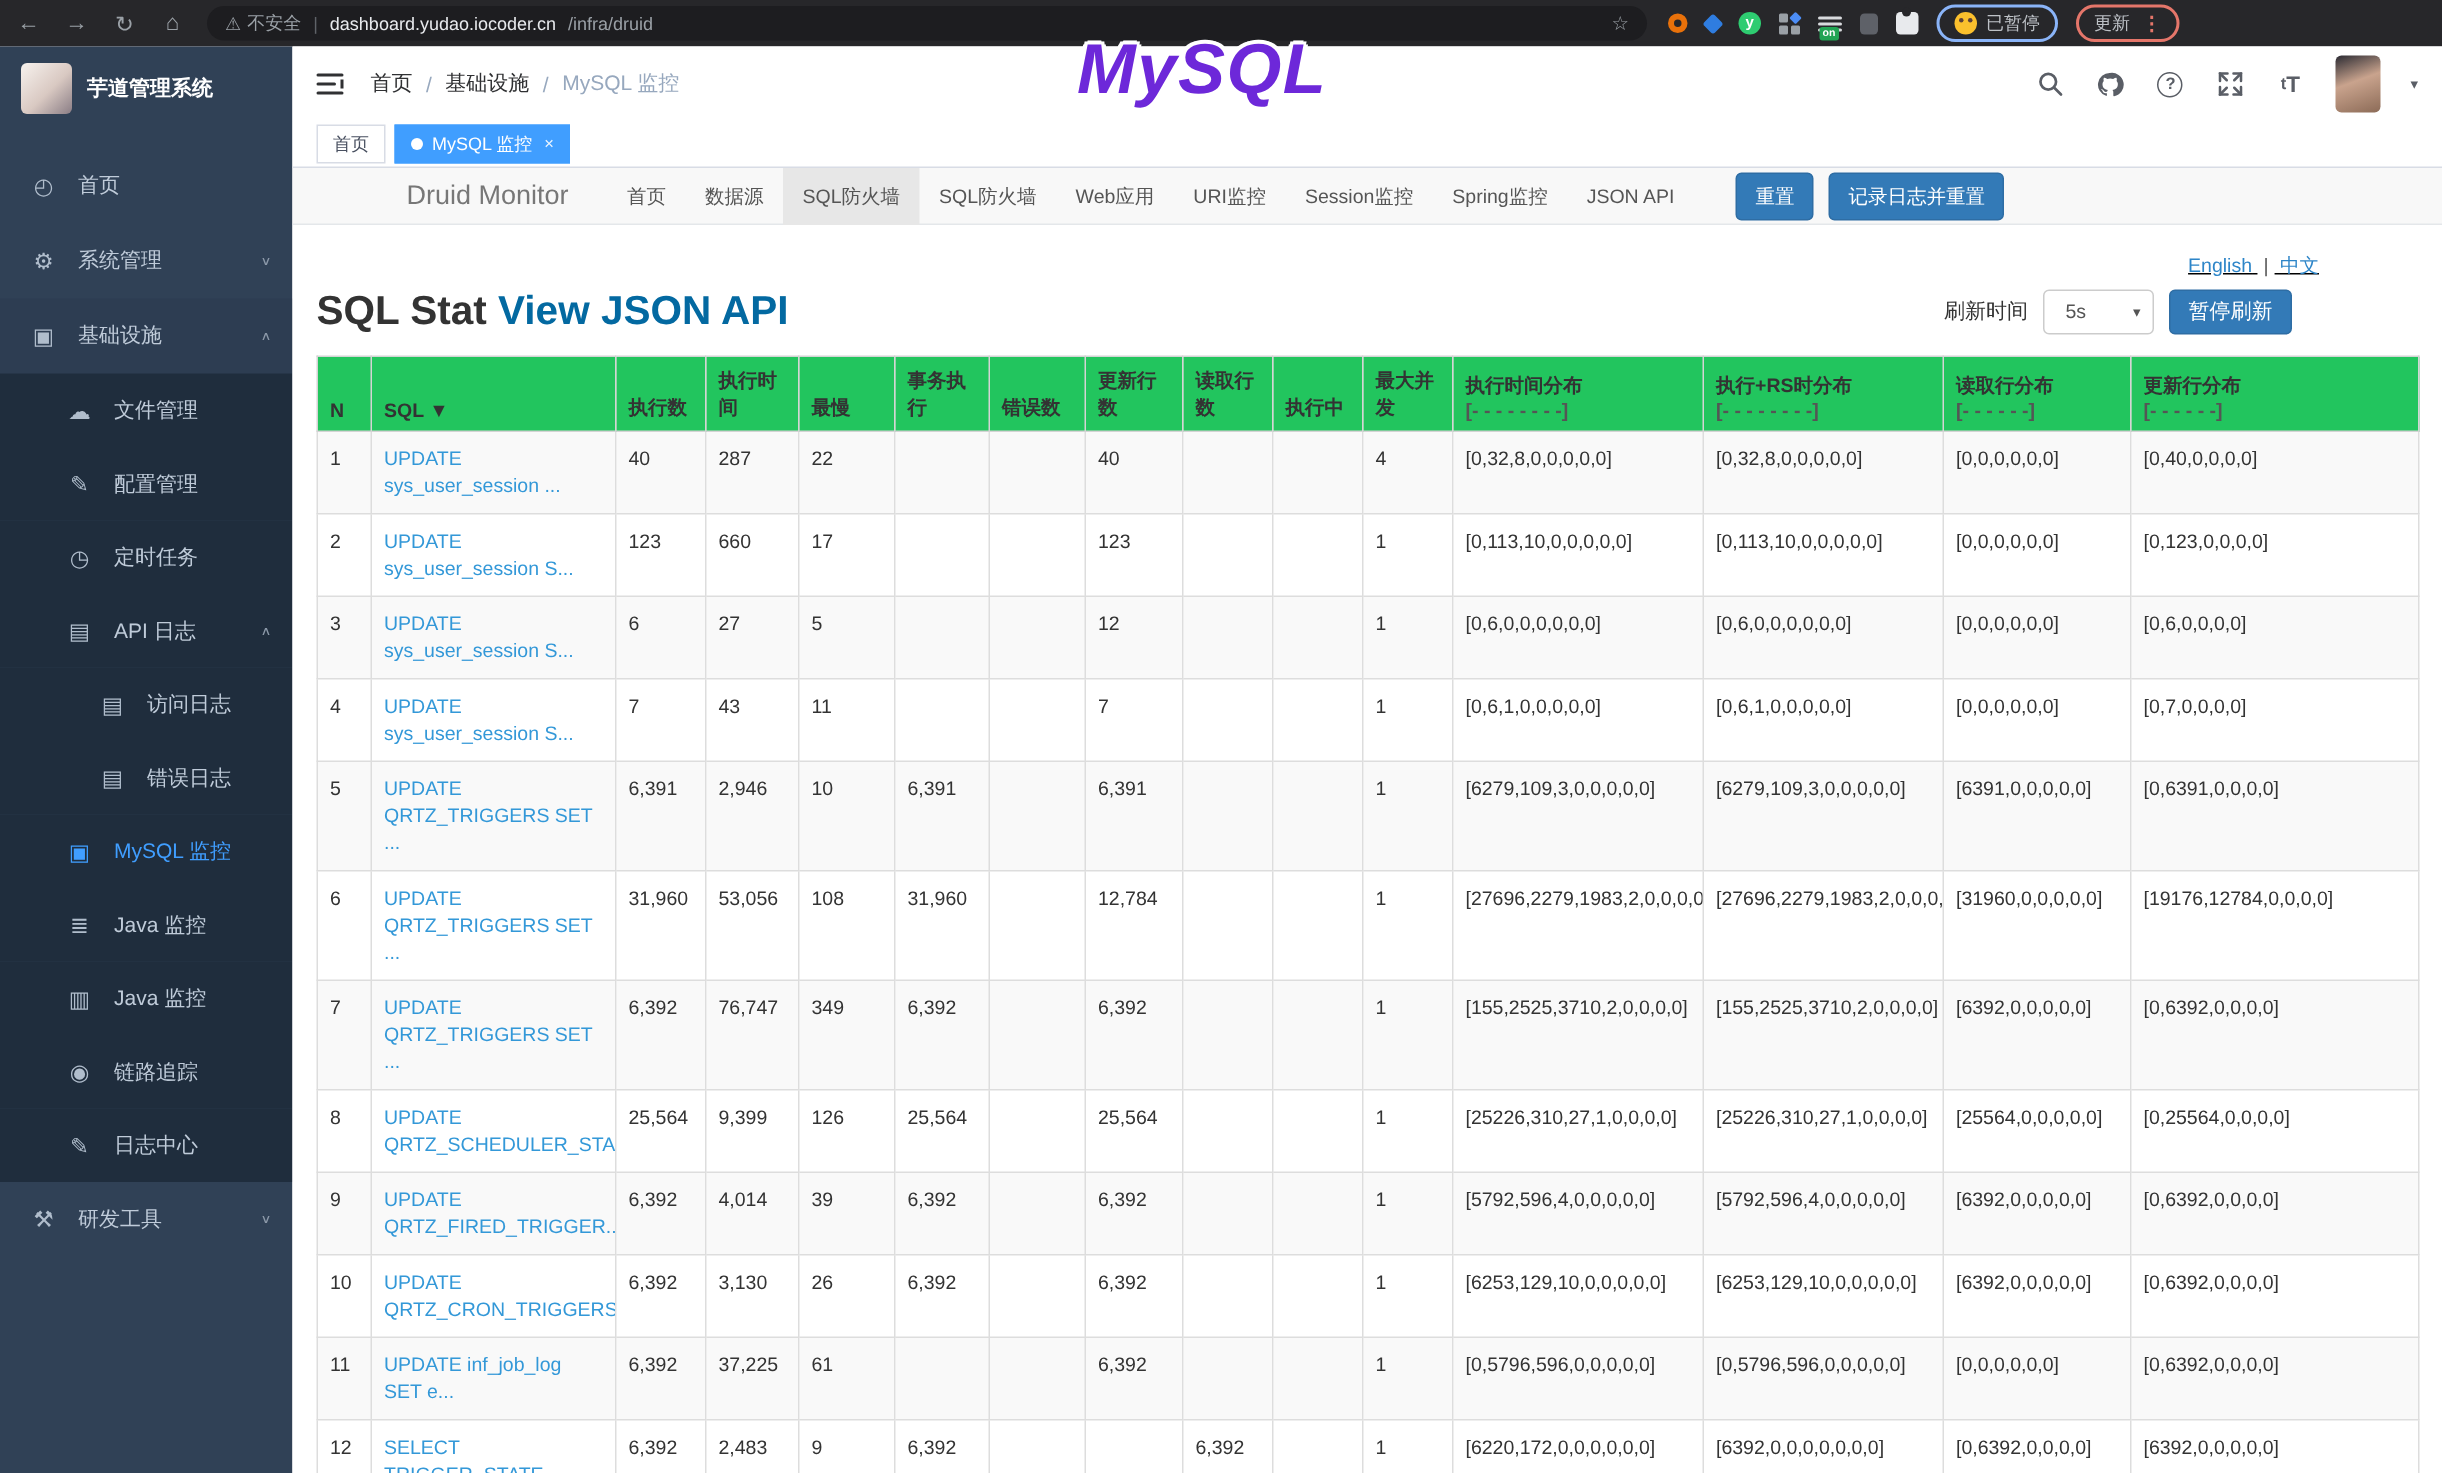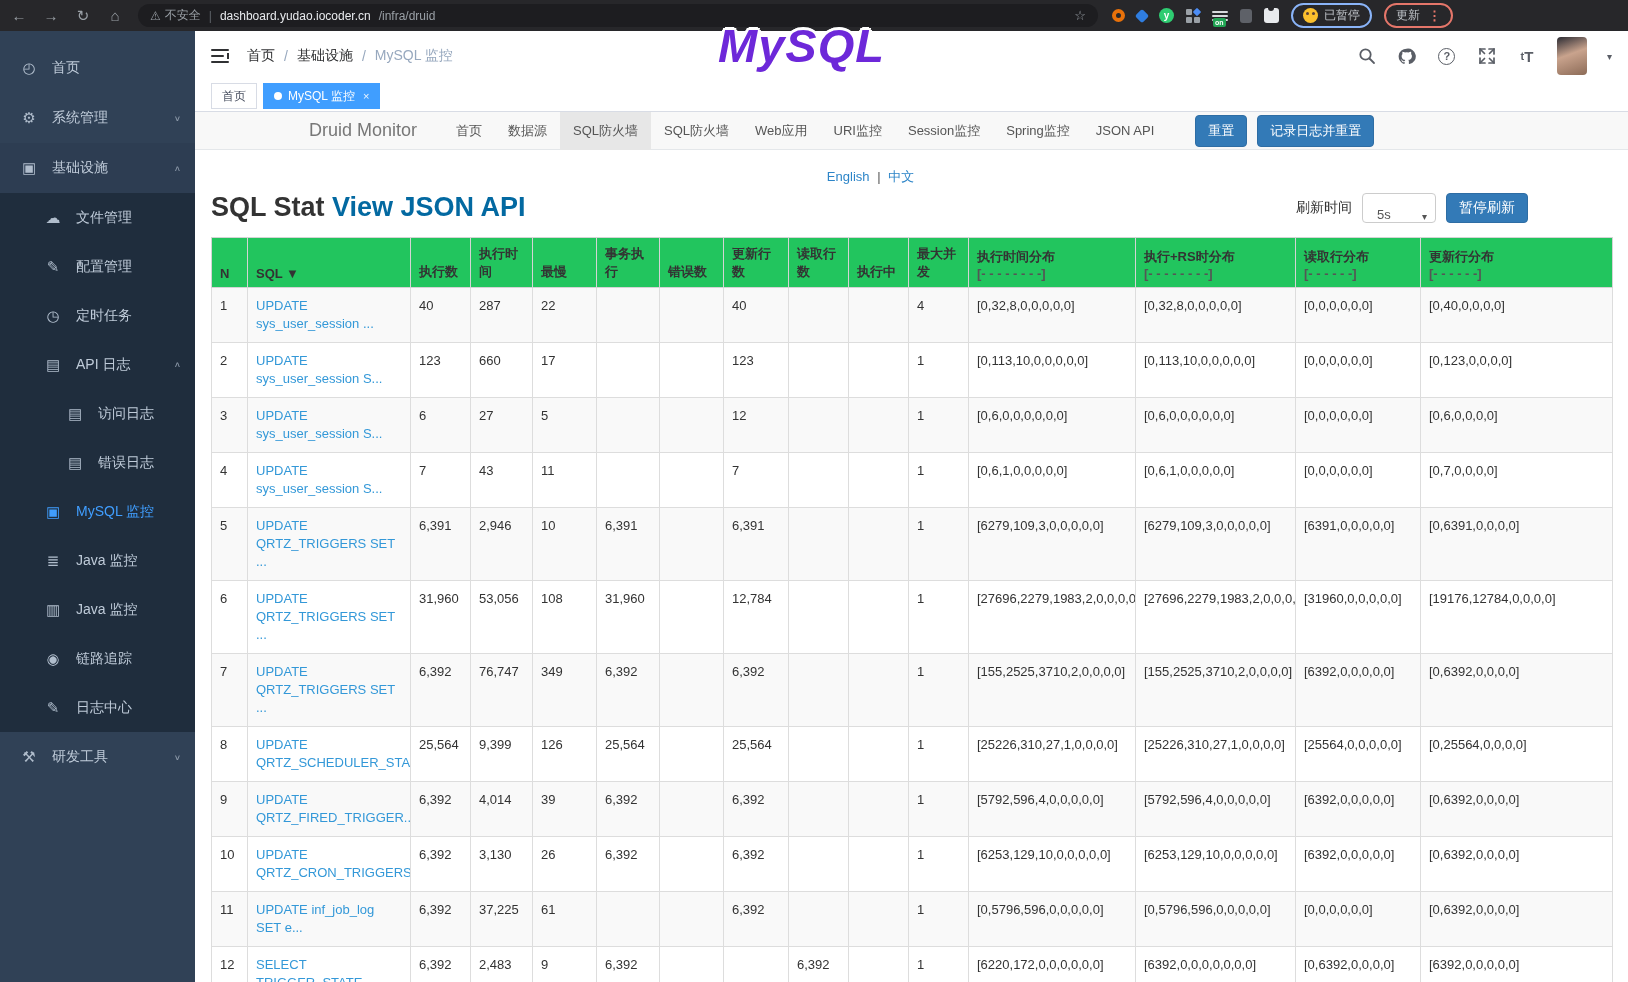--- a/index.html
+++ b/index.html
@@ -97,42 +97,42 @@
   .tag-bar { height:31px; border-bottom:1px solid #d8dce5; display:flex; align-items:center;
              gap:6px; padding:0 16px; background:#fff; }
   .tag { height:26px; line-height:24px; border:1px solid #d8dce5; background:#fff; color:#495060;
          font-size:12px; padding:0 10px; display:flex; align-items:center; gap:6px; cursor:pointer;}
   .tag.active { background:#409eff; border-color:#409eff; color:#fff; }
   .tag .dot { width:8px; height:8px; border-radius:50%; background:#fff; display:inline-block;}
   .tag .close { font-size:11px; margin-left:2px; opacity:.9;}
 
   
   .druid-bar { height:38px; background:#f8f8f8; border-bottom:1px solid #e4e7ea; display:flex;
-               align-items:center; padding-left:114px; }
+               align-items:center; padding-left:76px; }
   .druid-brand { font-size:18px; color:#777; margin-right:26px; }
   .druid-nav { display:flex; height:38px; }
   .druid-nav a { display:flex; align-items:center; padding:0 13px; font-size:13px; color:#555;
                  text-decoration:none; cursor:pointer; }
   .druid-nav a.active { background:#e7e7e7; color:#555; }
   .druid-btns { display:flex; gap:10px; margin-left:28px; }
   .btn-blue { background:#337ab7; border:1px solid #2e6da4; color:#fff; font-size:13px;
               border-radius:4px; padding:6px 12px; cursor:pointer; font-family:inherit;}
 
   
   .page { flex:1; overflow:hidden; background:#fff; }
-  .lang-row { text-align:center; padding:18px 82px 0 0; font-size:13px; }
+  .lang-row { text-align:right; padding:18px 82px 0 0; font-size:13px;text-decoration:underline; }
   .lang-row a { color:#2d85c8; text-decoration:none; cursor:pointer;}
   .lang-row .lsep { color:#555; margin:0 4px;}
   .heading-row { display:flex; align-items:center; margin:6px 100px 14px 16px; }
   .page-title { font-size:27px; font-weight:bold; color:#333; }
   .page-title a { color:#0369a1; text-decoration:none; cursor:pointer;}
   .refresh-ctrls { margin-left:auto; display:flex; align-items:center; gap:10px; }
   .refresh-label { font-size:14px; color:#333; }
   .sel { width:74px; height:30px; border:1px solid #ccc; border-radius:4px; background:#fff;
-         font-size:13px; color:#555; display:flex; align-items:flex-end; justify-content:space-between;
+         font-size:13px; color:#555; display:flex; align-items:center; justify-content:space-between;
          padding:0 8px 0 14px; cursor:pointer;}
   .sel .v-chev { font-size:10px; color:#555; }
   .btn-pause { background:#337ab7; border:1px solid #2e6da4; color:#fff; font-size:14px;
                border-radius:4px; height:30px; padding:0 12px; cursor:pointer; font-family:inherit;}
 
   
   table.sql { border-collapse:collapse; table-layout:fixed; margin:0 16px; width:1401px;
               font-size:13px; color:#333; }
   table.sql th { background:#22c55e; border:1px solid #d4d4d4; text-align:left; vertical-align:bottom;
                  padding:6px 8px; font-size:13px; font-weight:bold; height:50px; cursor:pointer;}
@@ -189,20 +189,24 @@
         <span class="dots">⋮</span>
       </span>
     </div>
   </div>
 
   <div class="pink-note">MySQL</div>
 
   <div class="app">
 
     <aside class="sidebar">
+      <div class="logo-row">
+        <div class="logo-img"></div>
+        <div class="logo-title">芋道管理系统</div>
+      </div>
       <nav class="side-menu" id="side-menu">
           <div class="side-item lvl0">
             <span class="sicon">◴</span>
             <span class="slabel">首页</span>
           </div>
           <div class="side-item lvl0">
             <span class="sicon">⚙</span>
             <span class="slabel">系统管理</span>
             <span class="chev">∨</span>
           </div>

